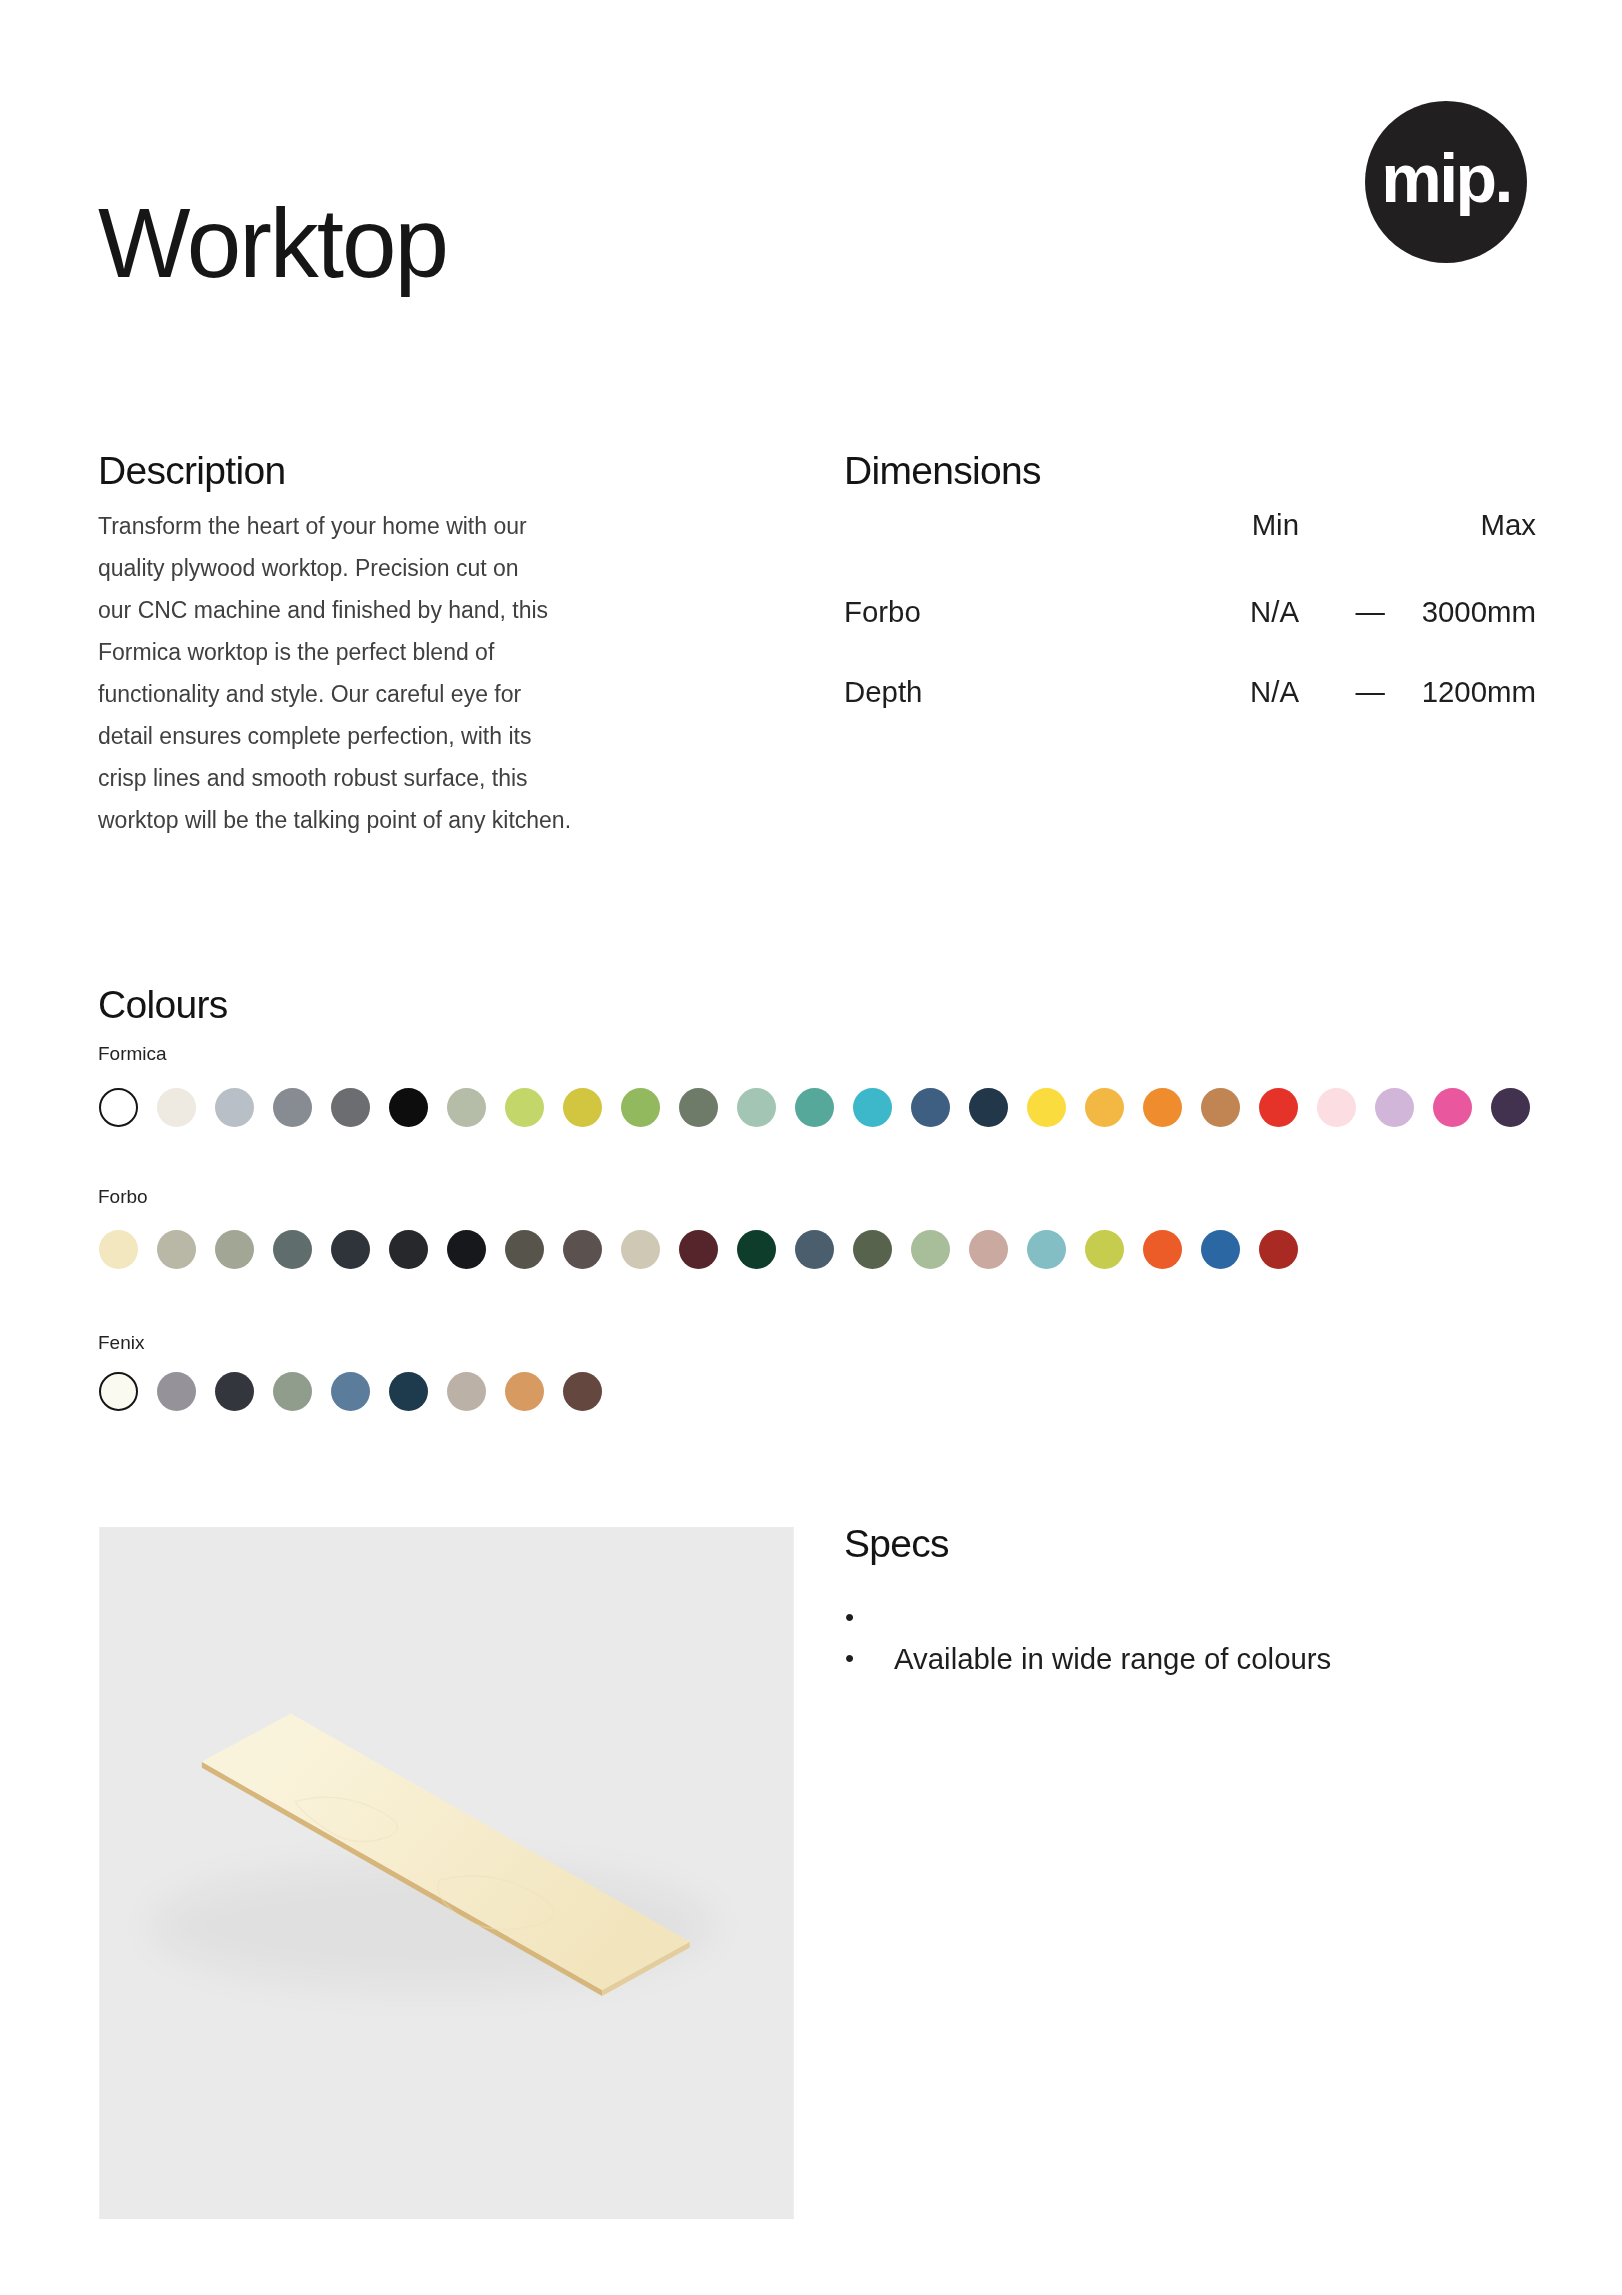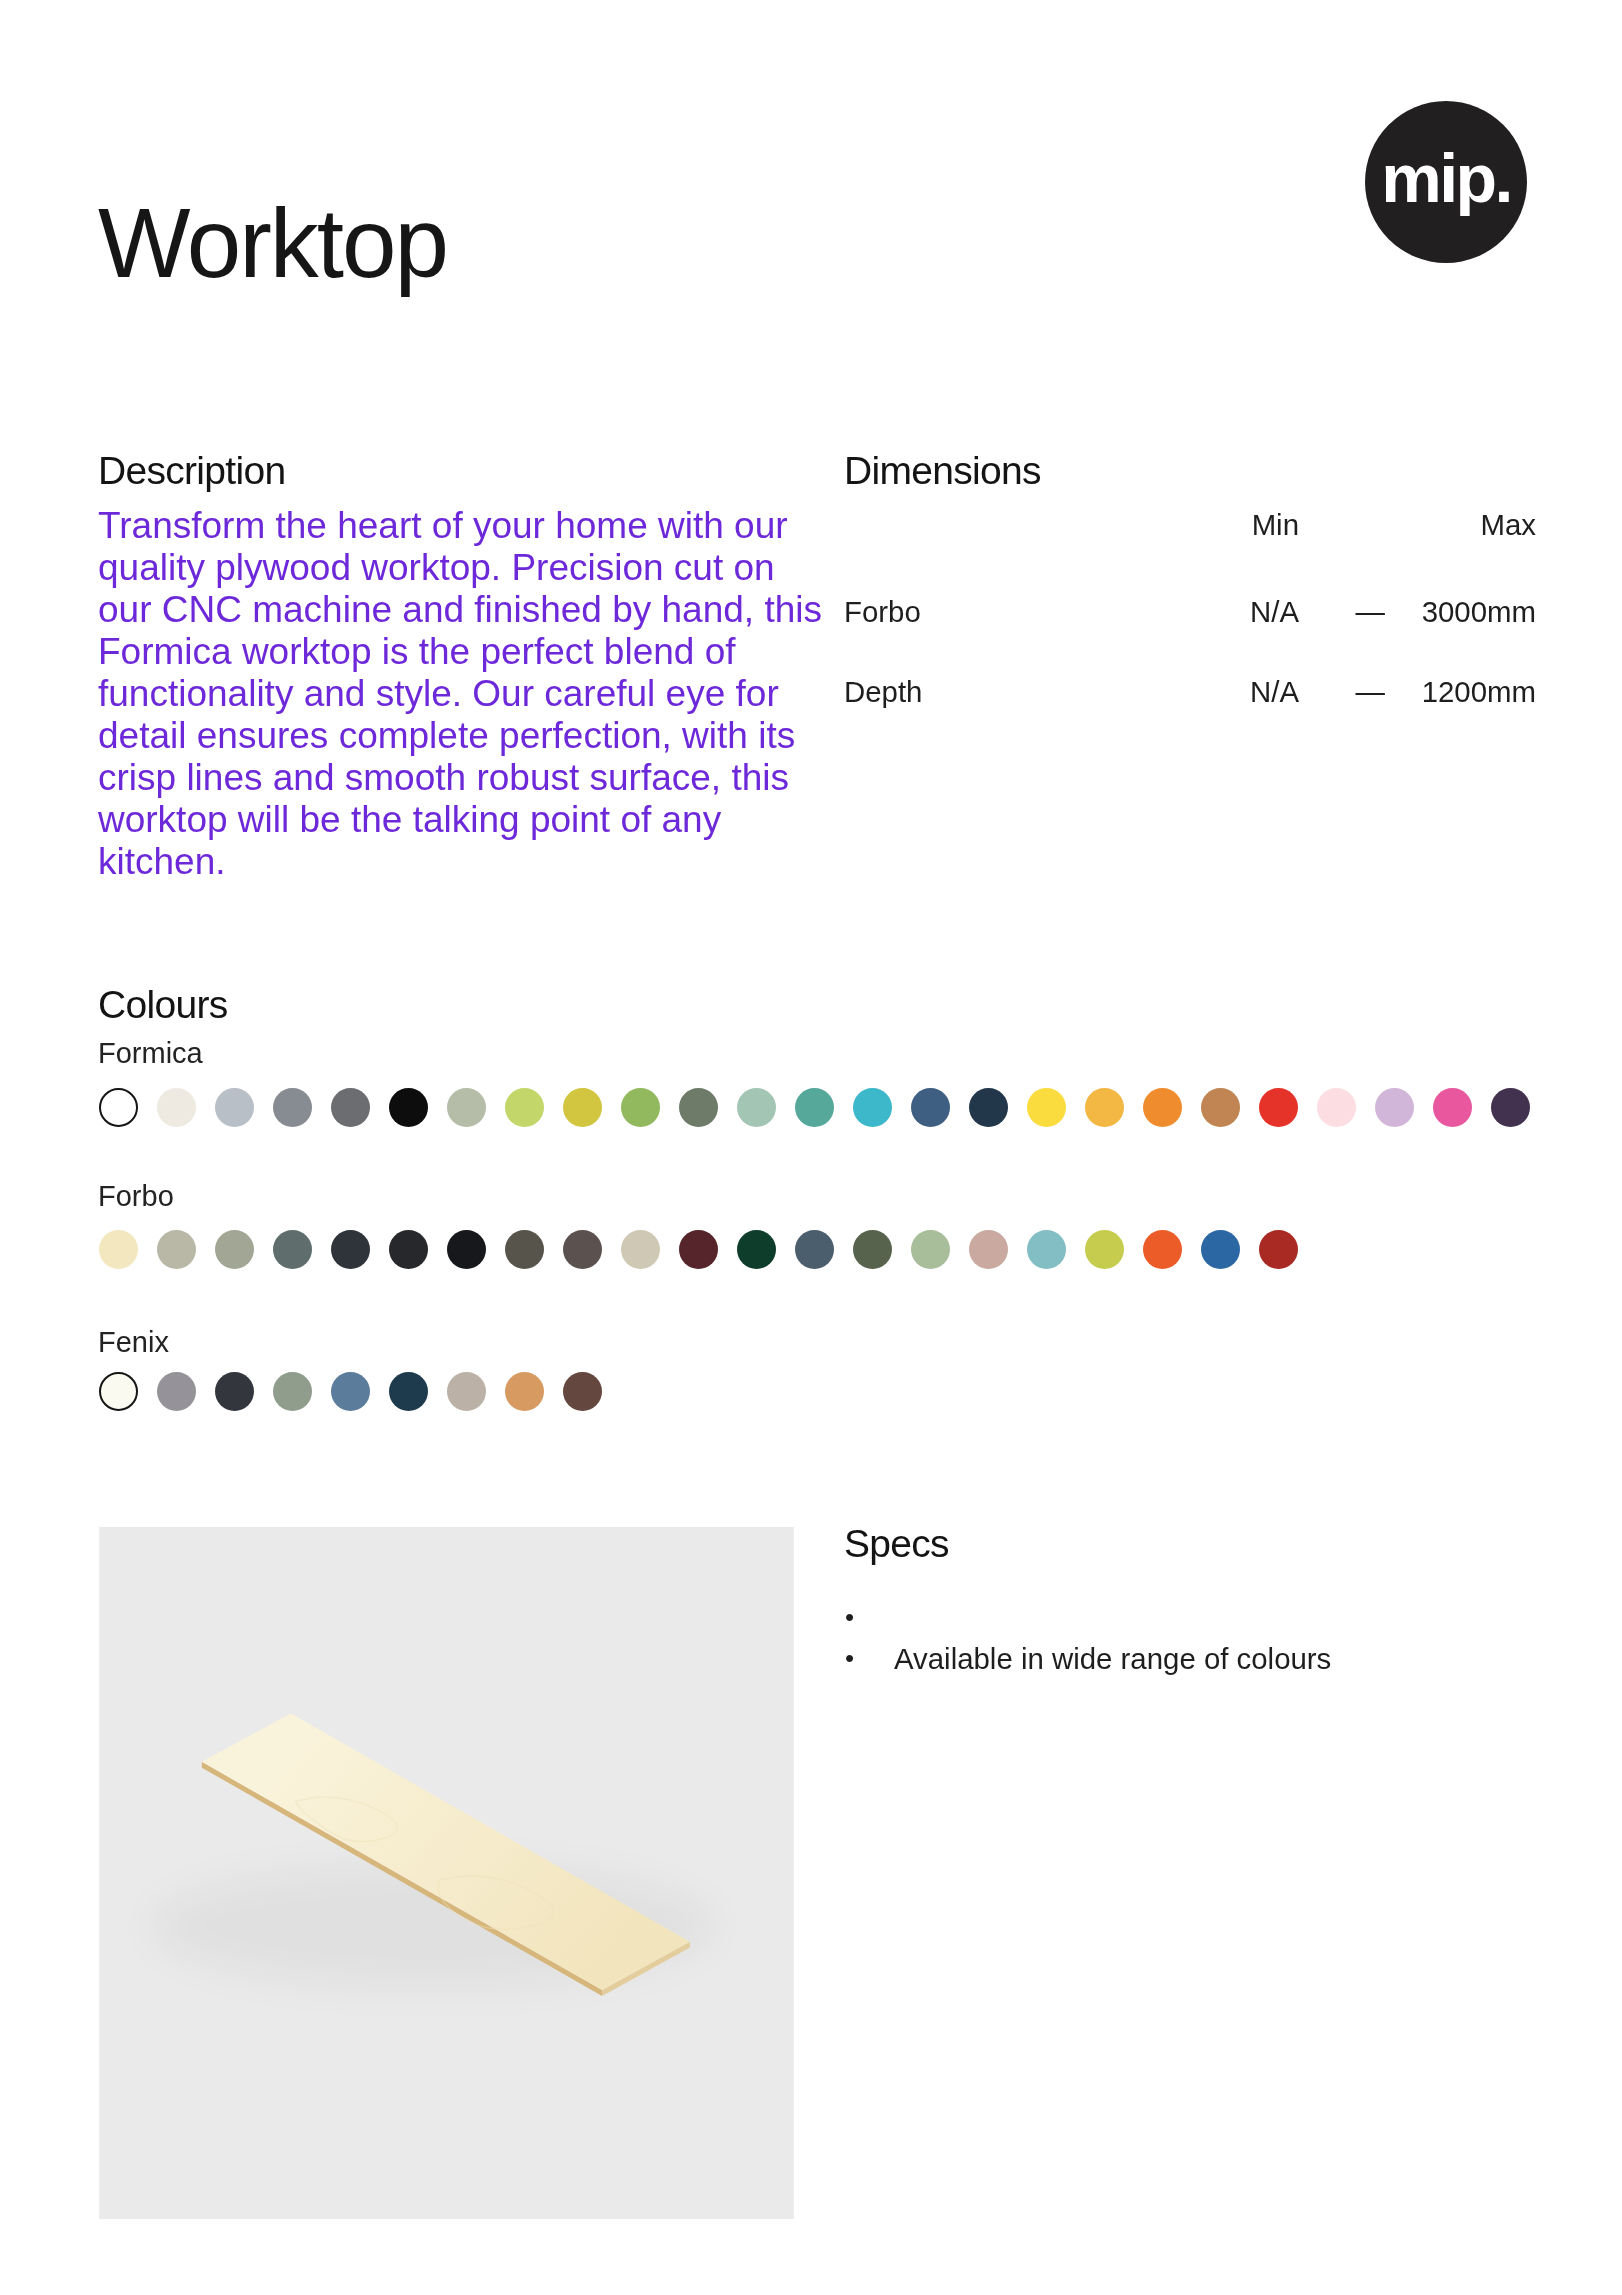--- a/index.html
+++ b/index.html
@@ -22,34 +22,34 @@
   }
   .section-heading{
     font-size:39px;font-weight:400;letter-spacing:-0.7px;color:#141414;
     line-height:39px;white-space:nowrap;
   }
   .desc-heading{left:98px;top:419px;}
   .dims-heading{left:844px;top:419px;}
   .colours-heading{left:98px;top:953px;}
   .specs-heading{left:844px;top:1513px;margin-top:11px;}
   .desc-body{
-    left:98px;top:505px;width:746px;font-size:37px;line-height:42px;
-    white-space:pre-line;color:#6d28d9;
+    left:98px;top:505px;width:746px;font-size:23px;line-height:42px;
+    white-space:pre-line;color:#404040;
   }
   .dim-row{left:844px;width:692px;height:33px;font-size:29.4px;line-height:29.4px;}
   .dim-row .cell{position:absolute;top:0;white-space:nowrap;}
   .dim-row .c-label{left:0;}
   .dim-row .c-min{right:237px;}
   .dim-row .c-dash{right:151px;}
   .dim-row .c-max{right:0;text-align:center;}
   .dim-row .c-max-header{right:0;width:137px;text-align:right;}
   .row-header{top:510px;}
   .row-width{top:597px;}
   .row-depth{top:677px;}
-  .colour-label{font-size:29px;line-height:29px;color:#232323;white-space:nowrap;}
+  .colour-label{font-size:19px;line-height:29px;color:#232323;white-space:nowrap;}
   .lbl-formica{left:98px;top:1039px;}
   .lbl-forbo{left:98px;top:1182px;}
   .lbl-fenix{left:98px;top:1328px;}
   .swatch-strip{left:99px;display:flex;gap:19px;}
   .strip-formica{top:1088px;}
   .strip-forbo{top:1230px;}
   .strip-fenix{top:1372px;}
   .swatch{width:39px;height:39px;border-radius:50%;box-sizing:border-box;flex:0 0 auto;}
   .swatch.ring{border:2px solid #151515;}
   .product-image{left:99px;top:1527px;width:695px;height:692px;}

